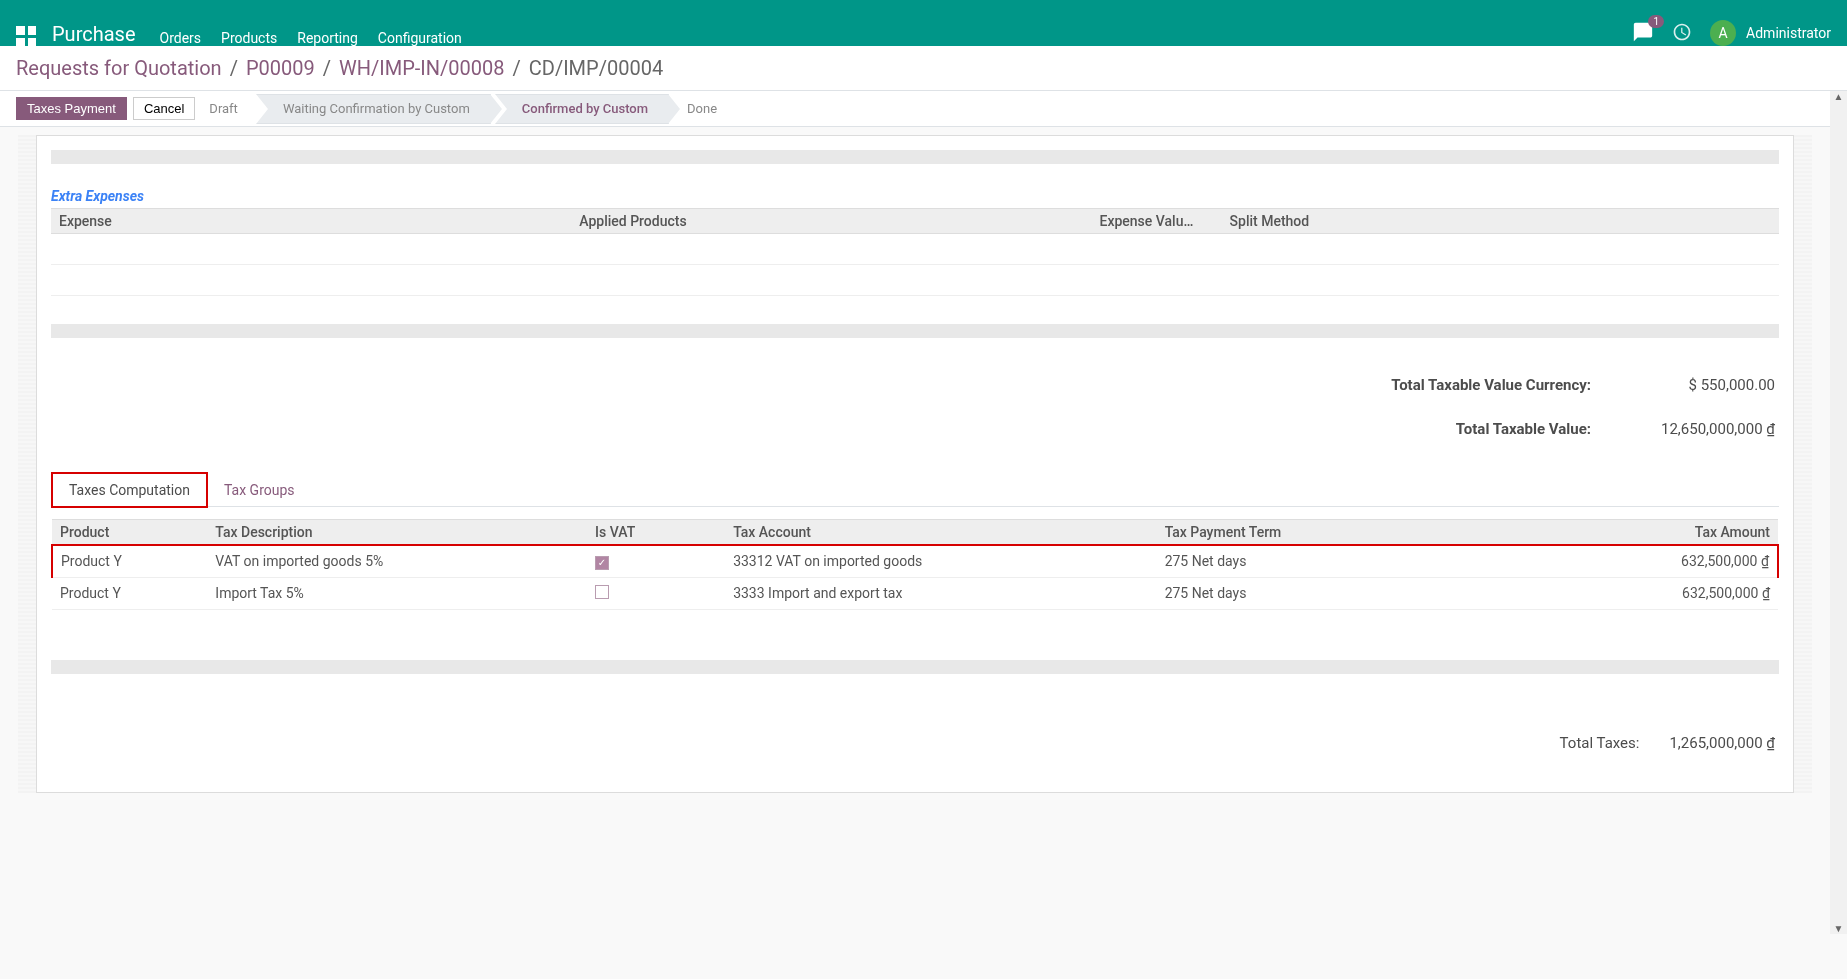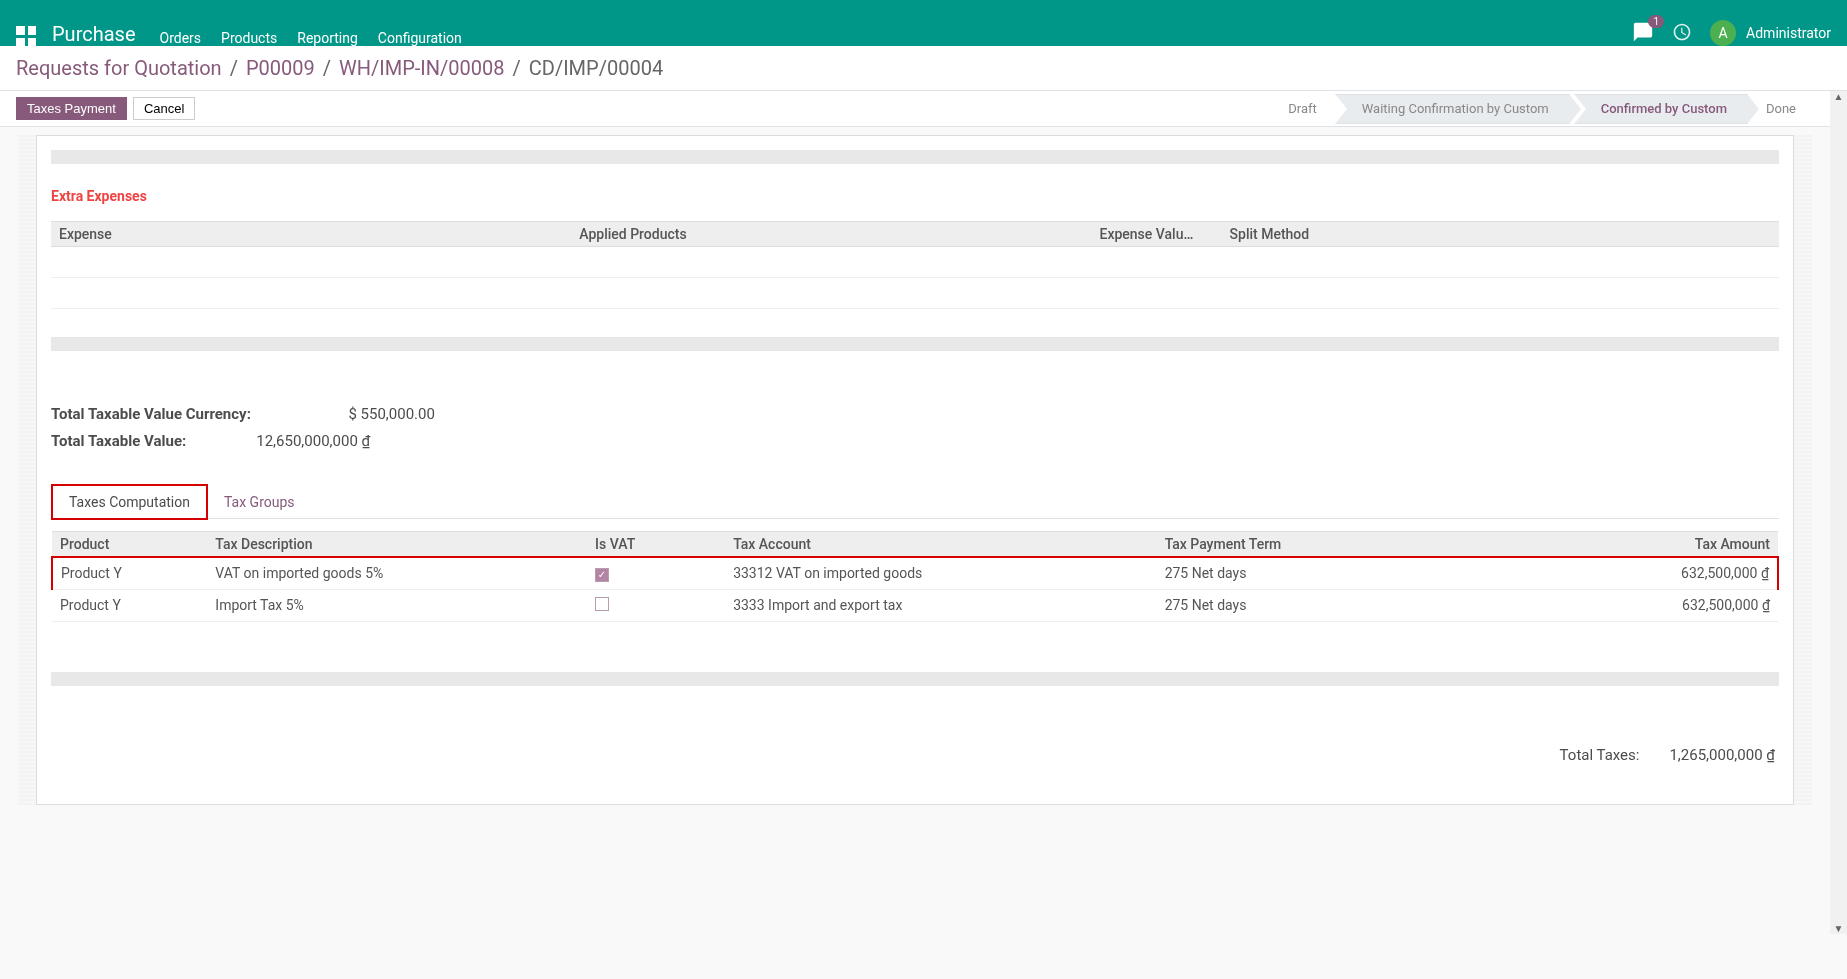--- a/index.html
+++ b/index.html
@@ -31,53 +31,53 @@
 .cp-left { display: flex; gap: 6px; }
 .btn { border: 1px solid #ccc; background: #fff; padding: 5px 12px; font-size: 14px; cursor: pointer; display: inline-flex; align-items: center; gap: 5px; }
 .btn-primary { background: #875A7B; color: #fff; border-color: #875A7B; }
 .btn svg { width: 12px; height: 12px; }
 .btn-primary svg { fill: #fff; }
 .btn-default svg { fill: #4c4c4c; }
 .pager { display: flex; align-items: center; gap: 14px; color: #555; font-size: 14px; }
 .pager .arrow { cursor: pointer; font-size: 18px; color: #666; }
 
 
-.status-bar { background: #fff; border-bottom: 1px solid #dee2e6; height: 36px; display: flex; align-items: center; justify-content: space-between; padding: 0 16px; }
+.status-bar { background: #fff; border-bottom: 1px solid #dee2e6; height: 36px; display: flex; align-items: center; padding: 0 16px; }
 .status-left { display: flex; gap: 6px; }
 .btn-sm { padding: 3px 10px; font-size: 13px; }
 .status-right { display: flex; align-items: center; }
 .status-step { position: relative; height: 30px; display: flex; align-items: center; padding: 0 20px 0 26px; background: #e9ecef; color: #888; font-size: 13px; border: 1px solid #dee2e6; margin-right: 4px; }
 .status-step:first-of-type::before { content: none; }
 .status-step::before { content: ""; position: absolute; left: -1px; top: -1px; width: 0; height: 0; border-top: 15px solid transparent; border-bottom: 15px solid transparent; border-left: 12px solid #fff; }
 .status-step::after { content: ""; position: absolute; right: -12px; top: -1px; width: 0; height: 0; border-top: 15px solid transparent; border-bottom: 15px solid transparent; border-left: 12px solid #e9ecef; z-index: 1; }
 .status-step.active { color: #875A7B; font-weight: 500; }
 .status-step.plain { background: transparent; border: none; padding: 0 14px; }
 .status-step.plain::after, .status-step.plain::before { content: none; }
 
 
 .form-wrap { padding: 8px 18px 40px 18px; overflow-y: auto; height: calc(100vh - 46px - 90px - 36px); }
 .sheet { background: #fff; border: 1px solid #dcdcdc; padding: 0 0 40px 0; }
 .sheet-inner { padding: 0 14px; }
 .sheet .pad-top { height: 10px; }
 .gray-band { background: #e8e8e8; height: 14px; margin: 4px 0 18px 0; }
 
-.section-title { font-size: 14px; font-weight: 700; color: #ef4444; padding: 6px 0 17px 0; }
+.section-title { font-size: 14px; font-weight: 700; color: #3b82f6; padding: 6px 0 4px 0; font-style: italic; }
 
 .table { width: 100%; border-collapse: collapse; }
 .table th { text-align: left; background: #eee; color: #555; padding: 4px 8px; font-weight: 500; font-size: 14px; border-top: 1px solid #ddd; border-bottom: 1px solid #ddd; }
 .table td { padding: 7px 8px; font-size: 14px; color: #555; }
 .table tbody tr { border-bottom: 1px solid #eee; }
 .table .num { text-align: right; }
 
 .expense-table th:nth-child(1){ width: 28%; }
 .expense-table th:nth-child(2){ width: 28%; }
 .expense-table th:nth-child(3){ width: 7%; }
 .expense-table th:nth-child(4){ width: 30%; }
 
-.totals { margin-top: 54px; display: flex; flex-direction: column; gap: 9px; padding-right: 4px; }
+.totals { margin-top: 38px; display: flex; flex-direction: column; align-items: flex-end; gap: 26px; padding-right: 4px; }
 .totals .row { display: flex; gap: 34px; font-size: 15px; }
 .totals .label { font-weight: 700; color: #4c4c4c; }
 .totals .val { min-width: 150px; text-align: right; color: #4c4c4c; }
 
 .tabs { display: flex; border-bottom: 1px solid #dee2e6; margin-top: 36px; }
 .tab { padding: 8px 16px; font-size: 14px; color: #875A7B; cursor: pointer; position: relative; }
 .tab.active { color: #4c4c4c; }
 .tab.highlight-box { border: 2px solid #d60000; margin-bottom: -2px; margin-top: -2px; }
 
 .tax-table th:nth-child(1){ width: 9%; }

